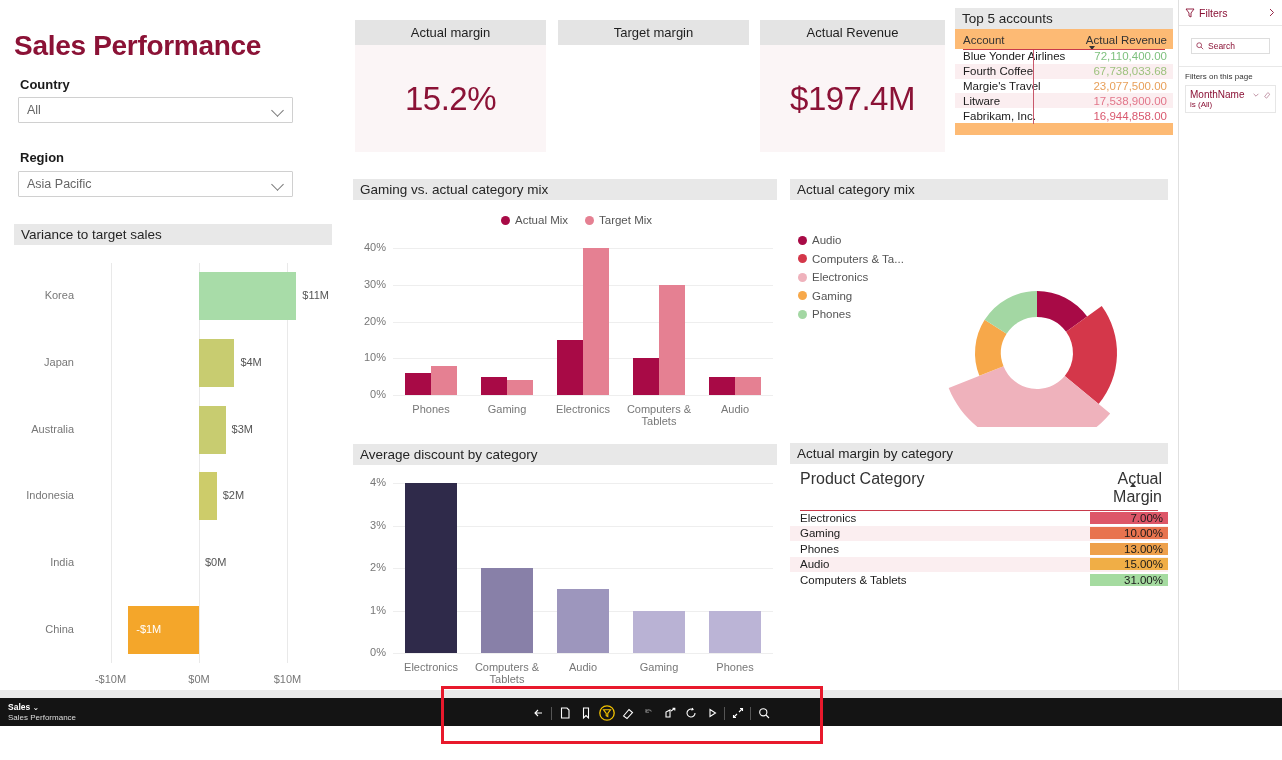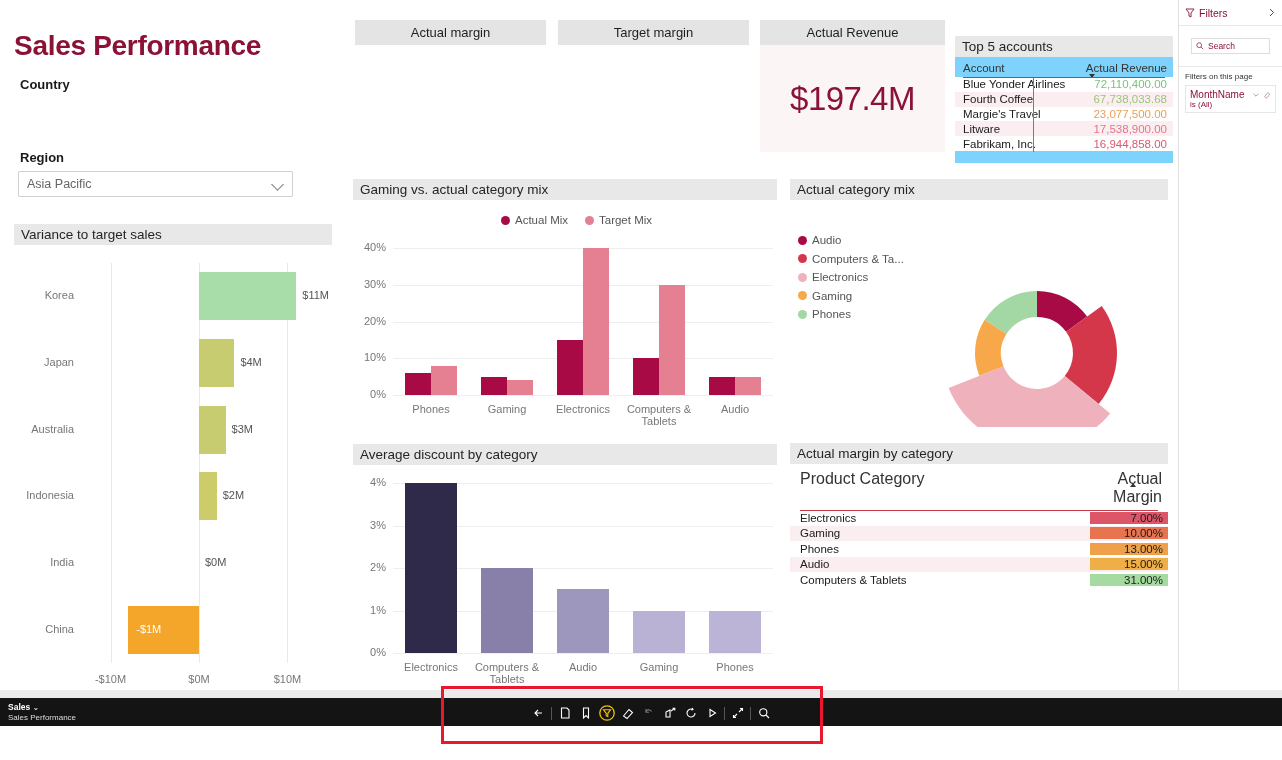--- a/index.html
+++ b/index.html
@@ -44,21 +44,21 @@
   .kpi .kpi-hdr {
     background:#e4e4e4; height:25px; display:flex; align-items:center;
     justify-content:center; font-size:13px; color:#1f1f1f;
   }
   .kpi .kpi-body {
     background:#fbf5f6; display:flex; align-items:center; justify-content:center;
   }
   .kpi .kpi-val { font-size:33px; color:#8B1236; font-weight:normal; letter-spacing:-0.5px; }
 
   
-  .t5 { position:absolute; left:955px; top:36px; width:218px; height:127px; background:#7dd3fc;}
+  .t5 { position:absolute; left:955px; top:8px; width:218px; height:127px; background:#fdba74;}
   .t5-title { background:#e8e8e8; height:21px; display:flex; align-items:center; padding-left:7px; font-size:13.5px; color:#252525;}
   .t5-head { display:flex; font-size:11.5px; color:#333; padding:5px 6px 3px 8px; }
   .t5-head .c1 { flex:1; }
   .t5-head .c2 { width:86px; text-align:right; position:relative; }
   .t5-rows { position:relative; }
   .t5-row { display:flex; font-size:11.5px; height:14.8px; align-items:center; }
   .t5-row .c1 { flex:1; padding-left:8px; color:#202020; }
   .t5-row .c2 { width:86px; text-align:right; padding-right:6px; }
   .t5-sep { position:absolute; left:8px; top:0; width:202px; height:1px; background:#c83a4b; }
   .t5-vrule { position:absolute; left:78px; top:1px; width:1.4px; height:74px; background:#c8596b; }
@@ -109,29 +109,36 @@
 </style>
 </head>
 <body>
 
 <div class="page">
  <div class="canvas">
 
   <div class="report-title">Sales Performance</div>
 
   <div class="slicer-label" style="left:20px; top:77px;">Country</div>
+  <div class="slicer-box" style="left:18px; top:97px; width:275px;">
+    <span class="val">All</span>
+    <span class="chev"></span>
+  </div>
 
   <div class="slicer-label" style="left:20px; top:150px;text-align:right;">Region</div>
   <div class="slicer-box" style="left:18px; top:171px; width:275px;">
     <span class="val">Asia Pacific</span>
     <span class="chev"></span>
   </div>
 
   <div class="kpi" style="left:355px; top:20px; width:191px;">
     <div class="kpi-hdr">Actual margin</div>
+    <div class="kpi-body" style="height:107px;">
+      <span class="kpi-val">15.2%</span>
+    </div>
   </div>
   <div class="kpi" style="left:558px; top:20px; width:191px;">
     <div class="kpi-hdr">Target margin</div>
   </div>
   <div class="kpi" style="left:760px; top:20px; width:185px;">
     <div class="kpi-hdr">Actual Revenue</div>
     <div class="kpi-body" style="height:107px;">
       <span class="kpi-val">$197.4M</span>
     </div>
   </div>

